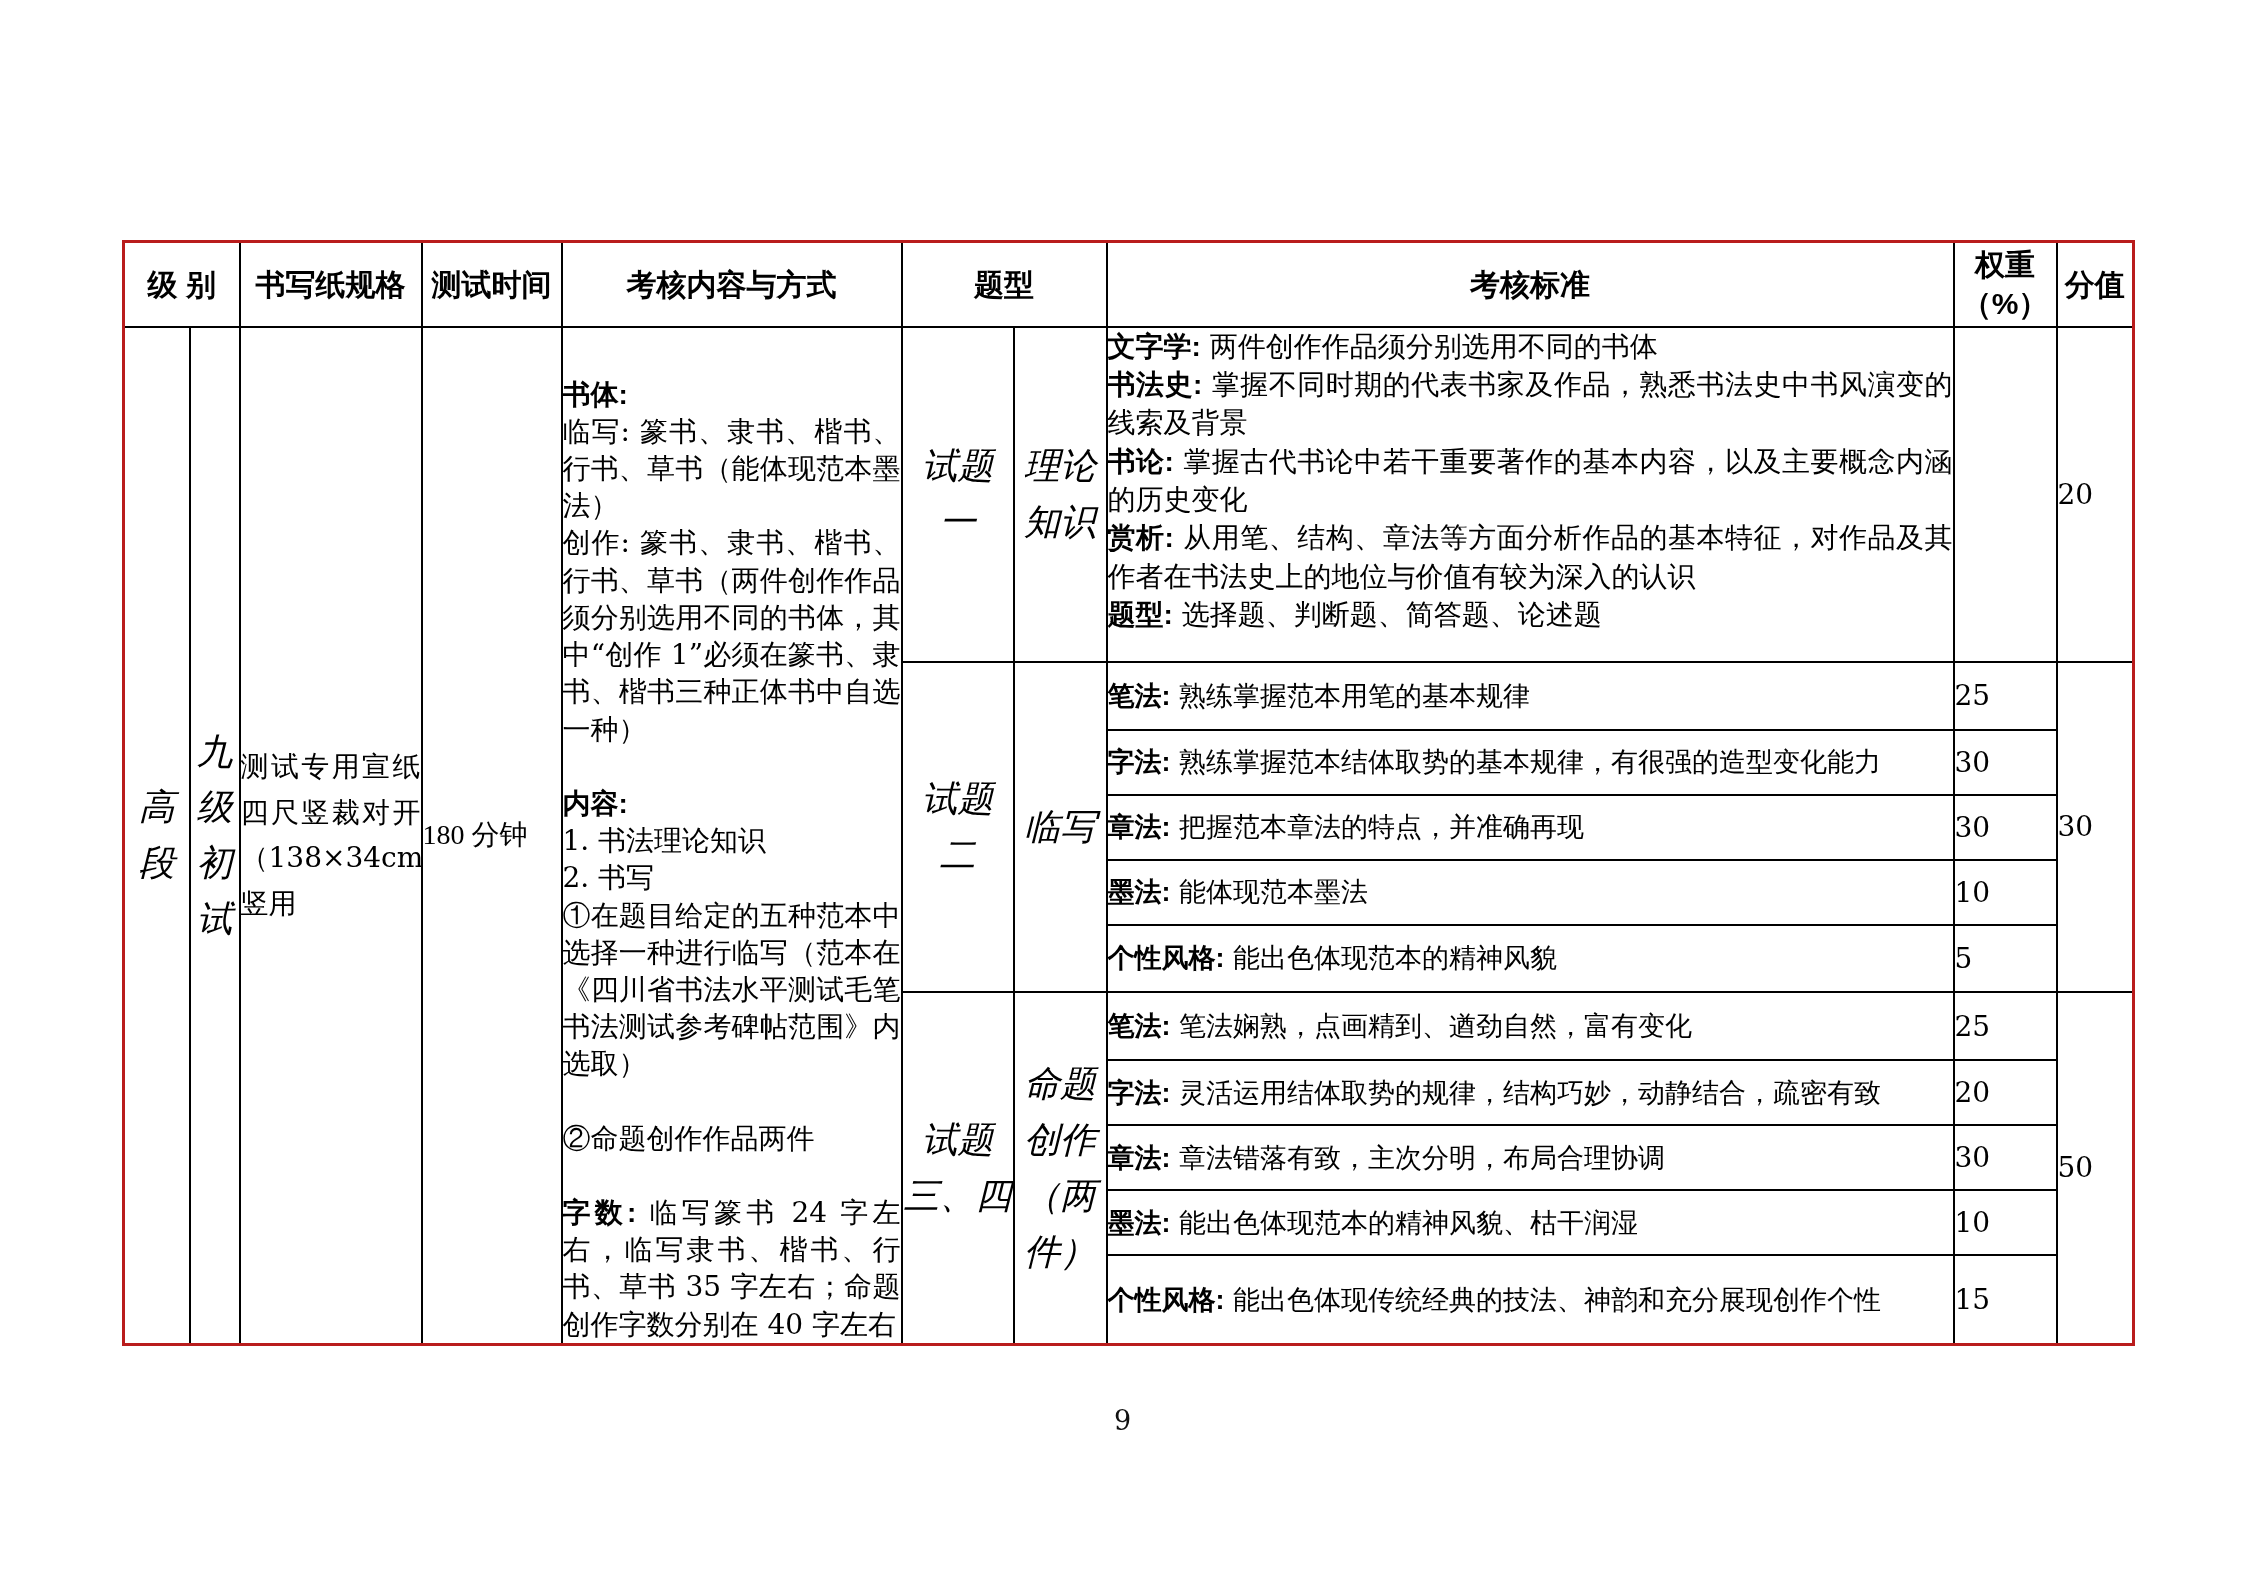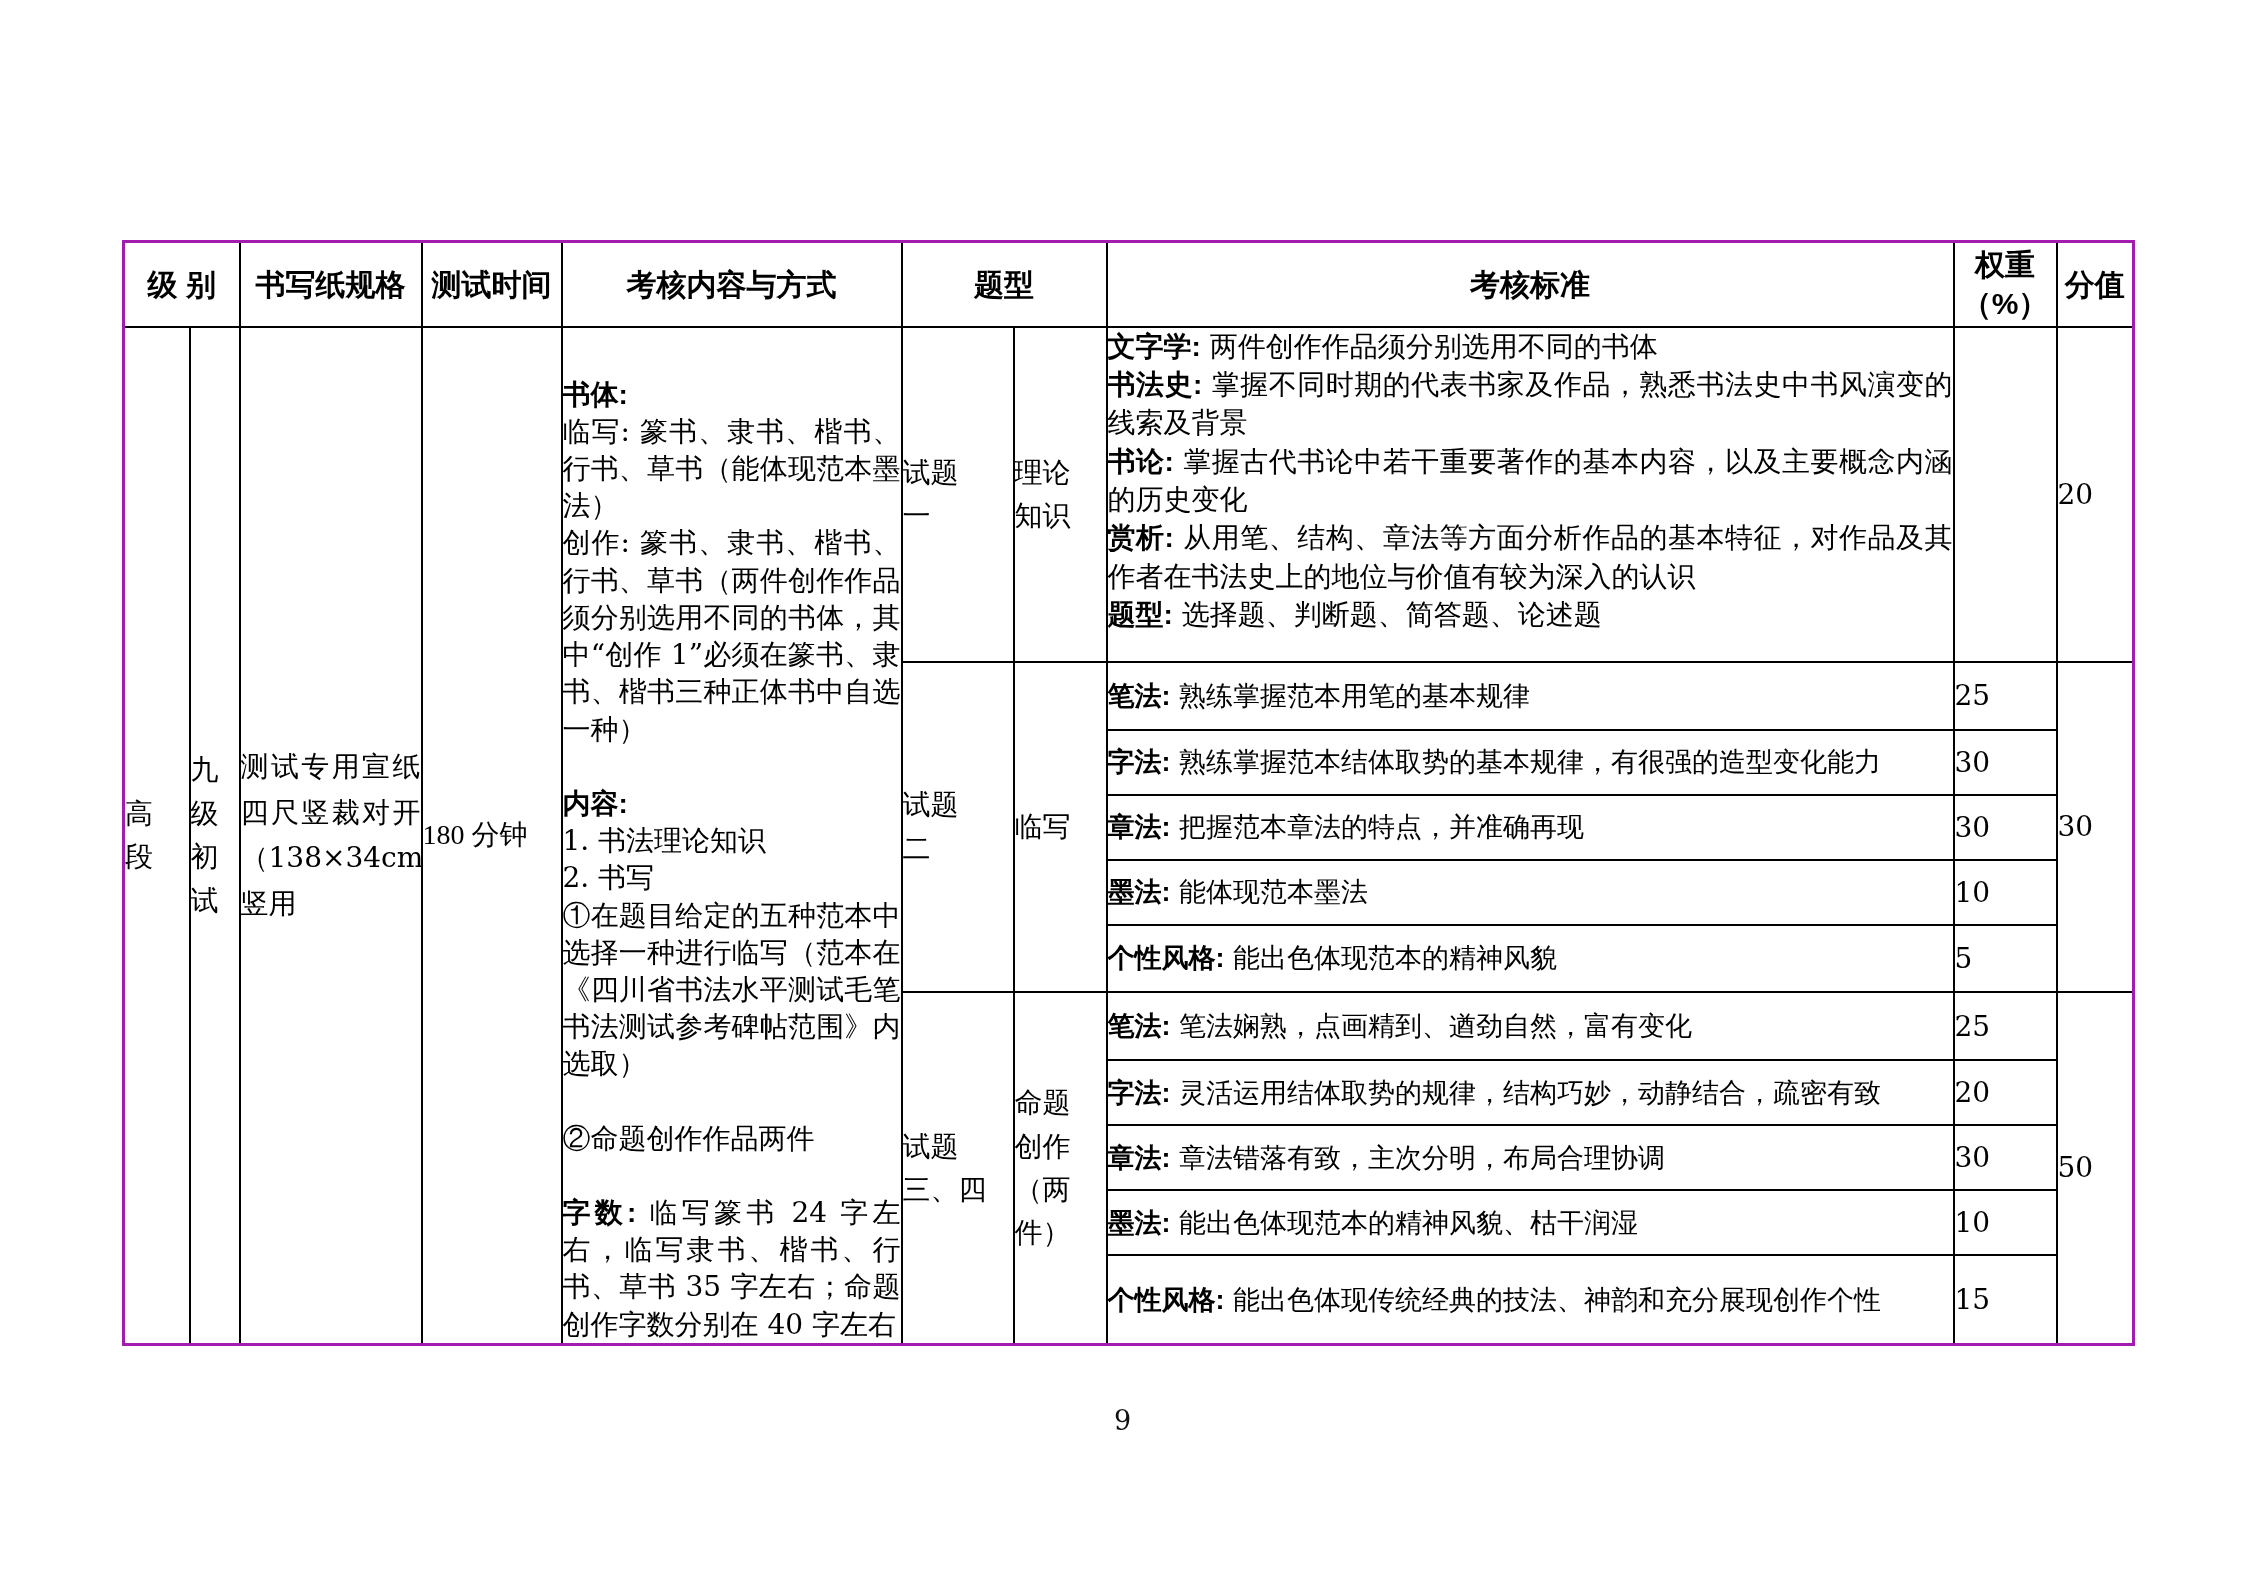--- a/index.html
+++ b/index.html
@@ -8,41 +8,43 @@
     width:2245px;height:1587px;
     font-family:"DejaVu Serif","Liberation Serif",serif;
     color:#000;
     overflow:hidden;
   }
   table.grading{
     position:absolute;left:122px;top:240px;
     width:2010px;
     border-collapse:collapse;
     table-layout:fixed;
-    border:3px solid #a21caf;
+    border:3px solid #b91c1c;
   }
   table.grading td, table.grading th{
     border:2px solid #000;
     padding:0;
     overflow:hidden;
   }
   th.hdr{
     font-family:"Liberation Sans","DejaVu Sans",sans-serif;
     font-weight:bold;
     font-size:30px;
     text-align:center;
     vertical-align:middle;
     white-space:pre-line;
     line-height:1.3;
   }
   td.vcell{
-    vertical-align:middle;
-    font-size:28px;
+    text-align:center;
+    vertical-align:middle;
+    font-size:36px;
     white-space:pre-line;
     line-height:1.55;
+    font-style:italic;
   }
   td.paper-cell{
     vertical-align:middle;
     font-size:28px;
     line-height:1.62;
     padding:0 12px;
     text-align:justify;
     text-justify:inter-character;
   }
   td.time-cell{

